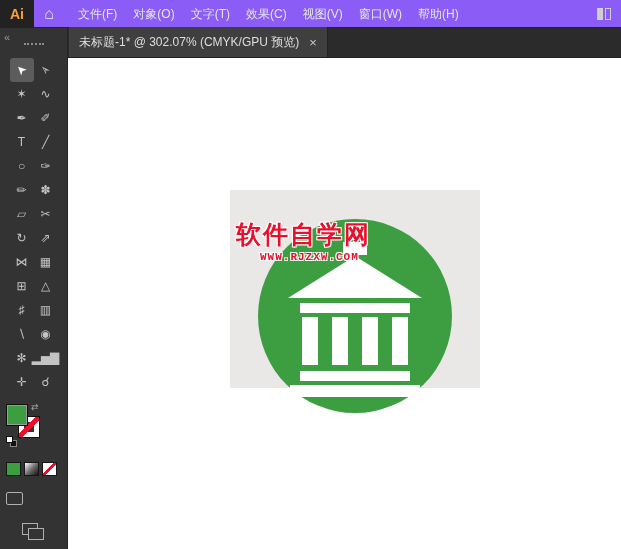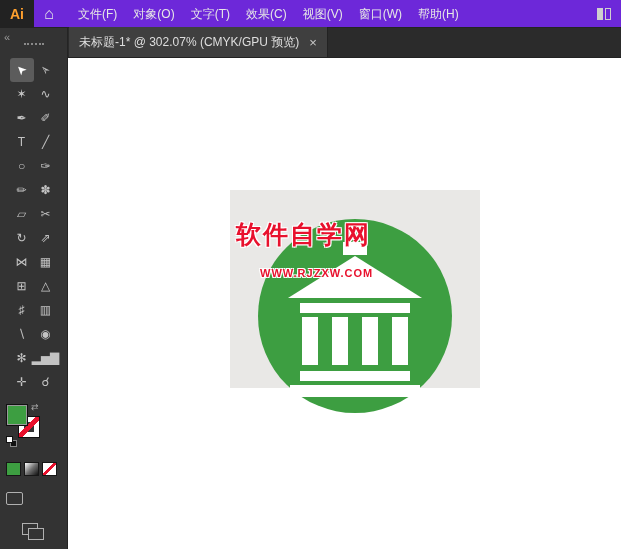--- a/index.html
+++ b/index.html
@@ -1,20 +1,20 @@
 <!DOCTYPE html>
 <html><head>
 <meta charset="utf-8">
 <style>
   * { margin:0; padding:0; box-sizing:border-box; }
   html,body { width:621px; height:549px; overflow:hidden; background:#333;
     font-family:"Liberation Sans", sans-serif; }
 
   
-  .menubar { height:28px; background:#6d28d9; display:flex; align-items:center;
+  .menubar { height:28px; background:#8b5cf6; display:flex; align-items:center;
     border-bottom:1px solid #242424; }
   .logo { width:34px; height:28px; background:#222; color:#ffa02e; font-weight:bold;
     font-size:14px; display:flex; align-items:center; justify-content:center; }
   .home-btn { width:30px; text-align:center; color:#e8e8e8; font-size:16px; line-height:28px; }
   .menus { display:flex; margin-left:6px; }
   .menu-item { color:#e6e6e6; font-size:12px; padding:12px 8px; line-height:28px; white-space:nowrap; }
   .panel-toggle { margin-left:auto; margin-right:10px; display:flex; gap:2px; }
   .panel-toggle i { display:block; width:6px; height:12px; }
   .panel-toggle .pt-a { background:#cfcfcf; }
   .panel-toggle .pt-b { border:1px solid #cfcfcf; }
@@ -73,23 +73,23 @@
     display:flex; align-items:center; gap:10px; padding:0 10px; border-right:1px solid #222; white-space:nowrap; }
   .tab-close { color:#c9c9c9; font-size:13px; line-height:1; }
 
   .canvas { flex:1; background:#fff; position:relative; overflow:hidden; }
   .artboard { position:absolute; left:162px; top:132px; width:250px; height:198px; background:#e9e8e6; }
   .artboard svg { position:absolute; inset:0; }
 
   .wm1 { position:absolute; left:6px; top:28px; color:#e8112d; font-weight:bold;
     font-size:25px; letter-spacing:2px; white-space:nowrap;
     text-shadow:-1px -1px 0 #fff, 1px -1px 0 #fff, -1px 1px 0 #fff, 1px 1px 0 #fff; }
-  .wm2 { position:absolute; left:30px; top:77px; color:#e8112d; font-weight:bold;
+  .wm2 { position:absolute; left:30px; top:61px; color:#e8112d; font-weight:bold;
     font-size:11px; letter-spacing:1px; white-space:nowrap;
-    text-shadow:-1px -1px 0 #fff, 1px -1px 0 #fff, -1px 1px 0 #fff, 1px 1px 0 #fff; }
+    text-shadow:-1px -1px 0 #fff, 1px -1px 0 #fff, -1px 1px 0 #fff, 1px 1px 0 #fff;font-family:Liberation Mono, monospace; }
 </style>
 </head>
 <body>
 
 <header class="menubar">
   <div class="logo">Ai</div>
   <div class="home-btn">⌂</div>
   <nav class="menus">
     <span class="menu-item">文件(F)</span>
     <span class="menu-item">对象(O)</span>

